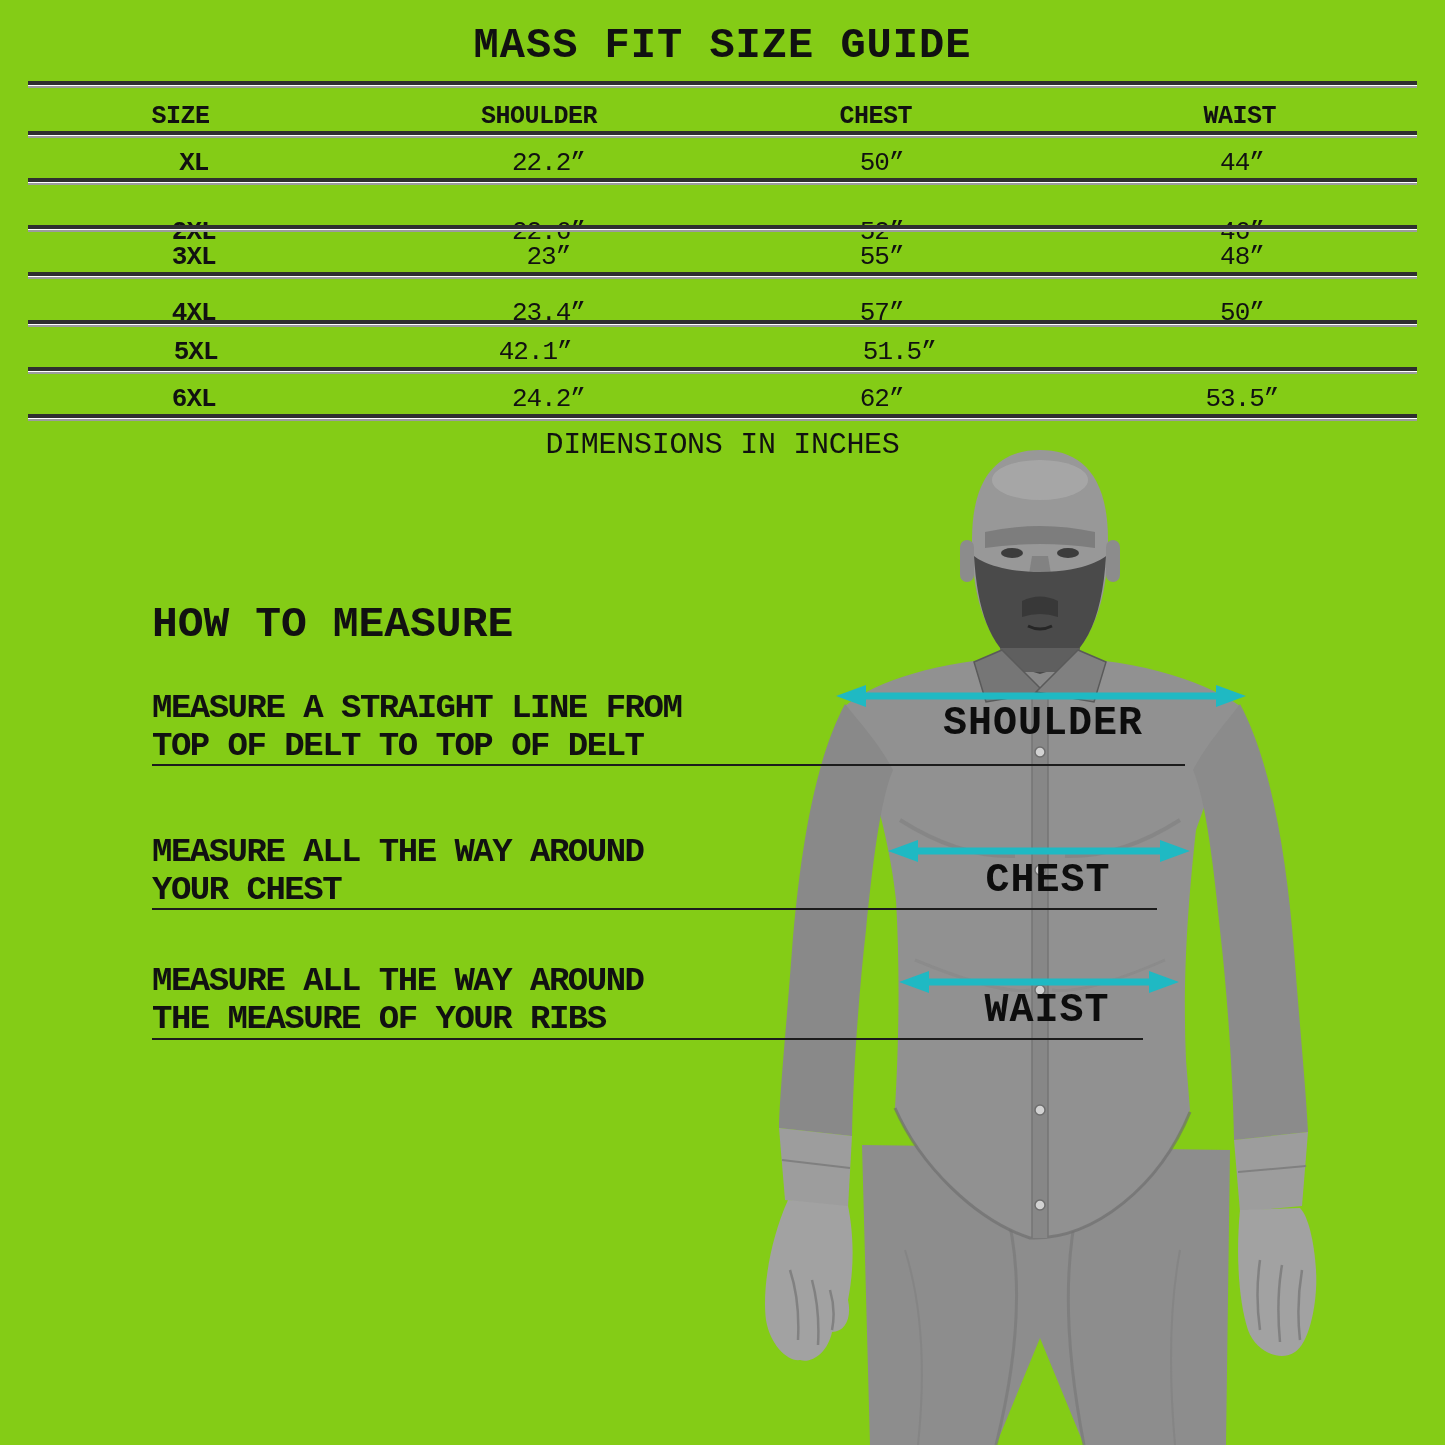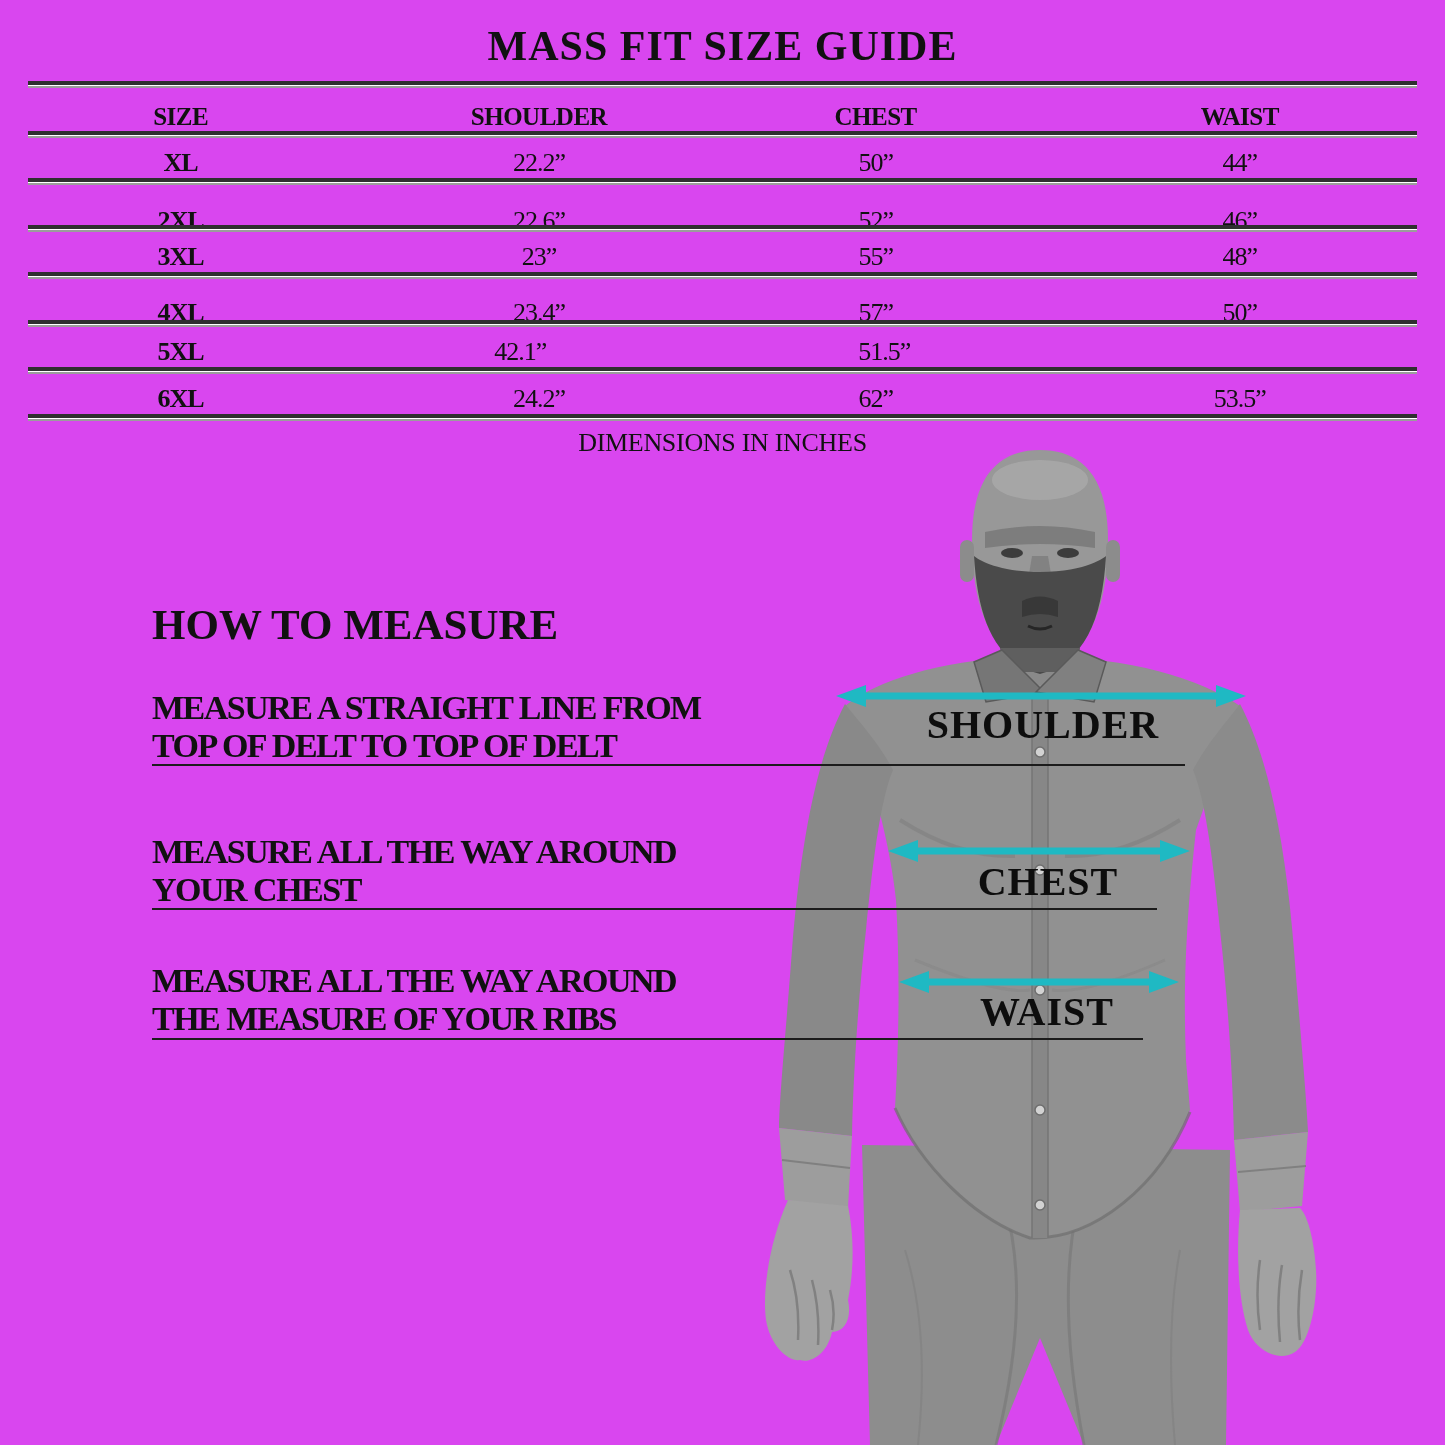--- a/index.html
+++ b/index.html
@@ -1,33 +1,33 @@
 <!DOCTYPE html>
 <html><head>
 <meta charset="utf-8">
 <style>
   html,body{margin:0;padding:0;background:#ffffff;}
   #canvas{
-    position:relative;width:1445px;height:1445px;background:#d946ef;overflow:hidden;
-    font-family:Liberation Serif, serif;color:#111;
+    position:relative;width:1445px;height:1445px;background:#84cc16;overflow:hidden;
+    font-family:Liberation Mono, monospace;color:#111;
   }
   .abs{position:absolute;}
   
   #title{top:22px;left:0;width:1445px;text-align:center;font-size:42px;font-weight:bold;letter-spacing:1px;}
   
   .rule{left:28px;width:1389px;height:1px;border-top:4px solid #2f2f2f;border-bottom:2px solid #9c9c9c;background:#fff;}
   
   .trow{left:0;width:1445px;display:flex;align-items:flex-end;}
   .trow .cell{text-align:center;letter-spacing:-0.5px;}
   .c1{width:25%;}  .c2{width:24.6%;}  .c3{width:22%;}  .c4{width:28.4%;}
   .hdr .cell{font-size:25px;font-weight:bold;}
   .dat .cell{font-size:26px;font-weight:normal;letter-spacing:-1px;}
-  .dat .c1{font-weight:bold;}
-  
-  #dims-note{top:428px;left:0;width:1445px;text-align:center;font-size:26px;letter-spacing:-0.3px;}
+  .dat .c1{font-weight:bold;padding-left:15px;}
+  
+  #dims-note{top:428px;left:0;width:1445px;text-align:center;font-size:30px;letter-spacing:-0.3px;}
   
   #howto-heading{top:600px;left:152px;font-size:43px;font-weight:bold;}
   .step{left:152px;width:620px;font-size:34px;font-weight:bold;letter-spacing:-1.5px;line-height:38px;}
   #step-shoulder{top:689px;}
   #step-chest{top:833px;}
   #step-waist{top:962px;}
   .underline{height:2px;background:#1c1c1c;}
   #ul-shoulder{top:764px;left:152px;width:1033px;}
   #ul-chest{top:908px;left:152px;width:1005px;}
   #ul-waist{top:1038px;left:152px;width:991px;}
@@ -129,21 +129,21 @@
     <div class="abs rule" style="top:131px"></div>
 
     <div class="abs trow dat" style="top:131px;height:47px">
       <div class="cell c1">XL</div>
       <div class="cell c2">22.2”</div>
       <div class="cell c3">50”</div>
       <div class="cell c4">44”</div>
     </div>
     <div class="abs rule" style="top:178px"></div>
 
-    <div class="abs trow dat" style="top:182px;height:54px">
+    <div class="abs trow dat" style="top:193px;height:54px">
       <div class="cell c1">2XL</div>
       <div class="cell c2">22.6”</div>
       <div class="cell c3">52”</div>
       <div class="cell c4">46”</div>
     </div>
     <div class="abs rule" style="top:225px"></div>
 
     <div class="abs trow dat" style="top:225px;height:47px">
       <div class="cell c1">3XL</div>
       <div class="cell c2">23”</div>

